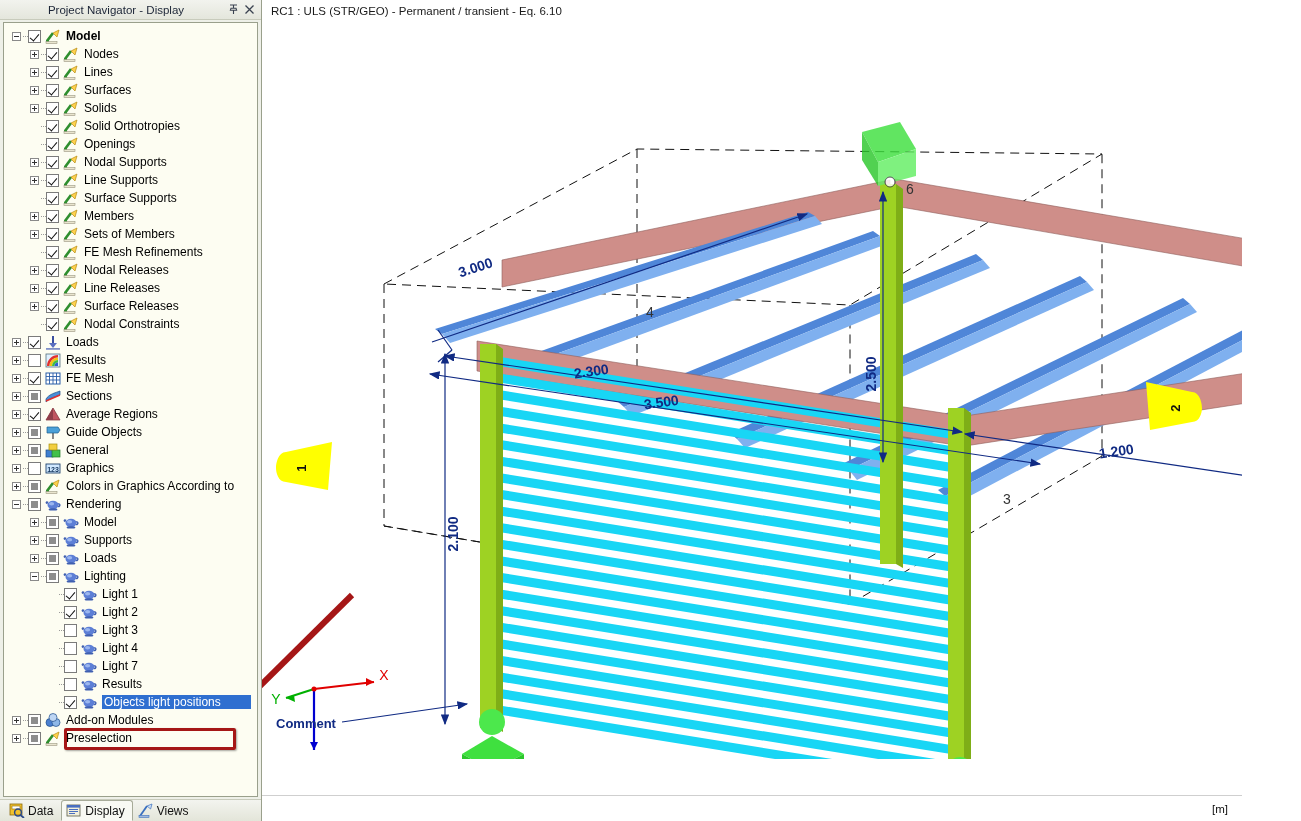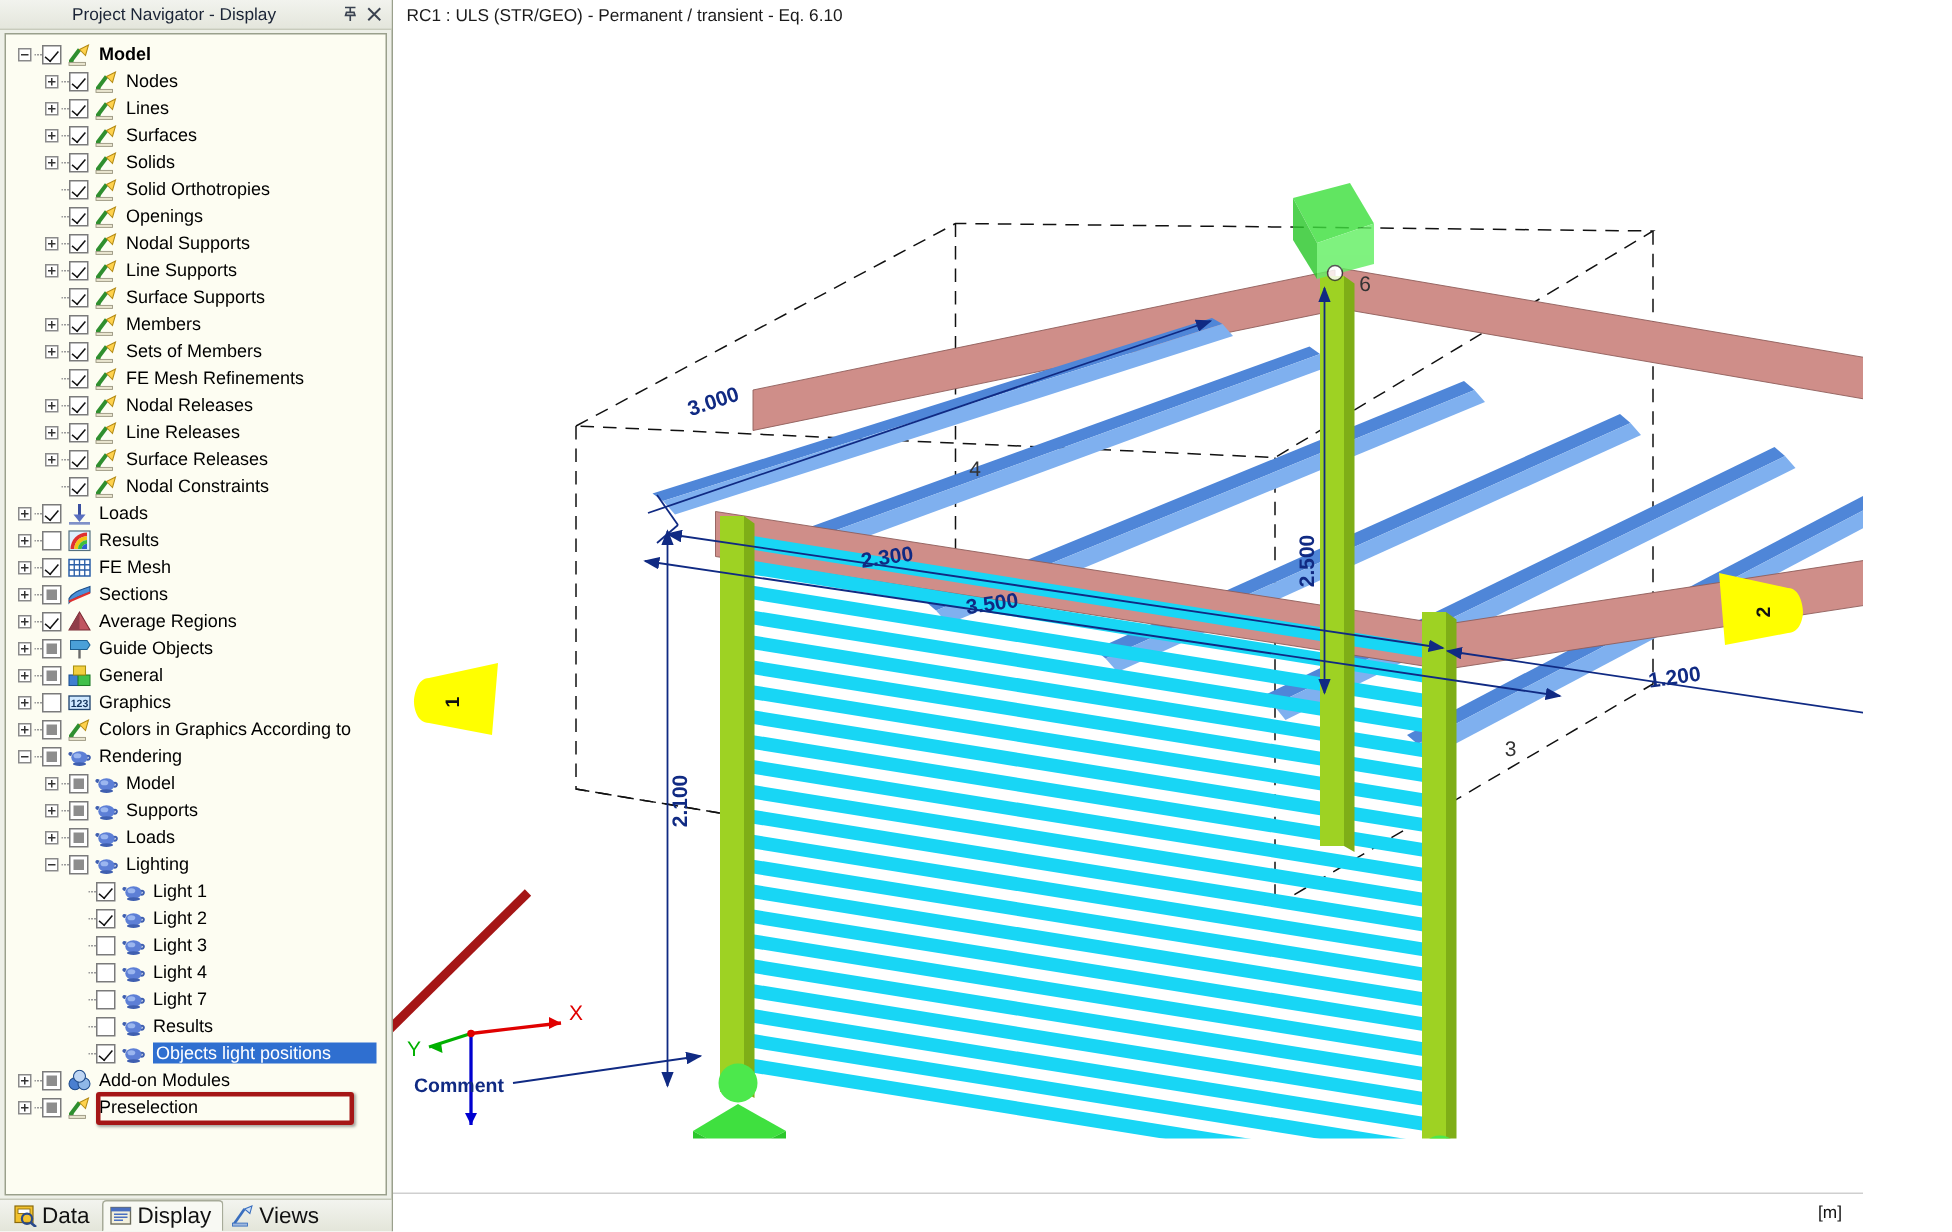--- a/index.html
+++ b/index.html
@@ -125,21 +125,21 @@
   #nav-tabs {
     height: 22px; min-height: 22px;
     background: linear-gradient(to bottom, #f3f4ef 0%, #e3e5d9 100%);
     border-top: 1px solid #c8cbbc;
     display: flex; align-items: flex-end;
     padding-left: 4px;
   }
   .navtab {
     height: 21px; display: flex; align-items: center;
     padding: 0 7px 0 4px;
-    font-size: 15px; color: #111;
+    font-size: 12px; color: #111;
     border: 1px solid transparent;
     gap: 3px;
   }
   .navtab.active {
     background: #f8f9f3;
     border: 1px solid #a7ab99;
     border-bottom-color: #f8f9f3;
     border-radius: 3px 3px 0 0;
   }
   .navtab svg { display: block; }

